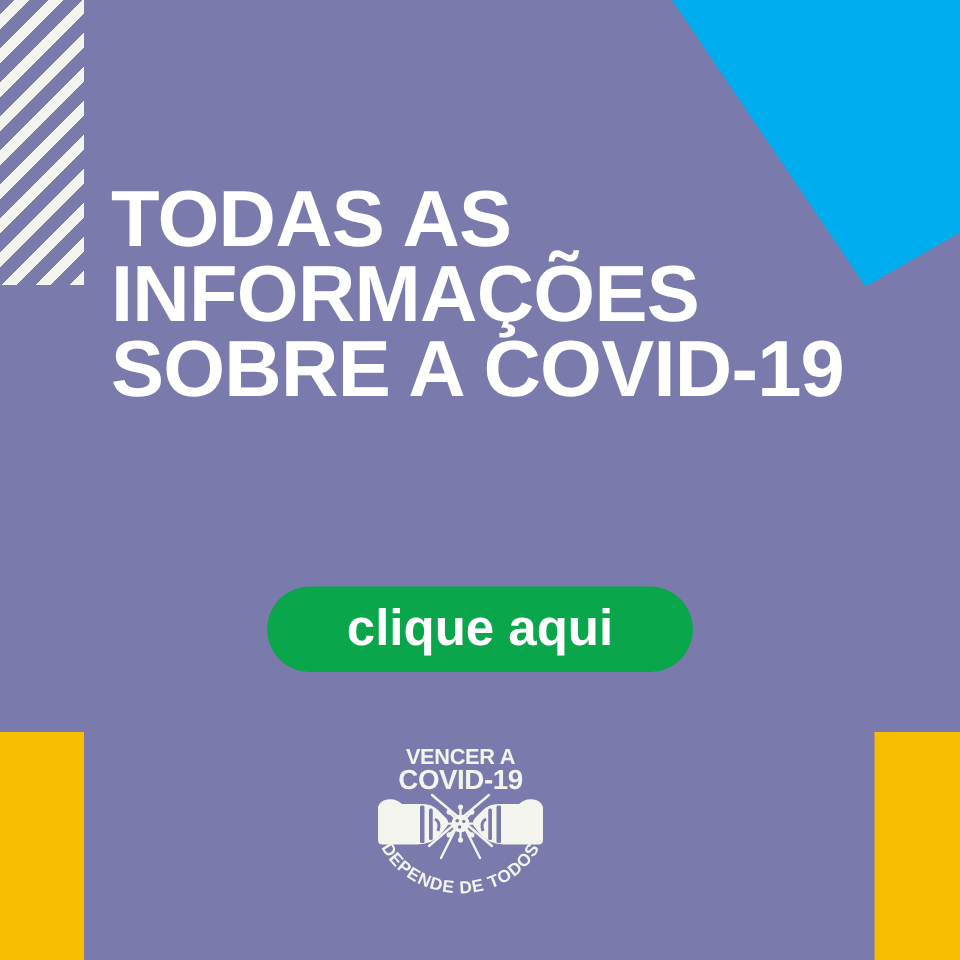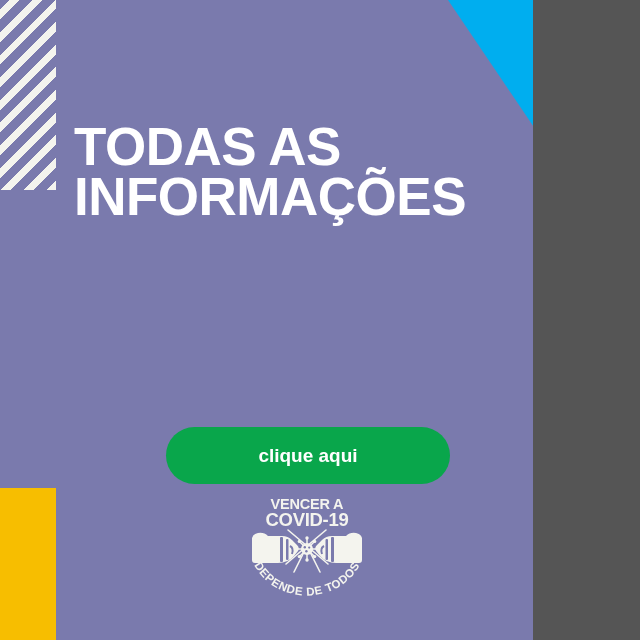--- a/index.html
+++ b/index.html
@@ -2,21 +2,21 @@
 <html><head>
 <meta charset="utf-8">
 <style>
   html, body {
     margin: 0;
     padding: 0;
     background: #555;
   }
   #poster {
     position: relative;
-    width: 533px;
+    width: 640px;
     height: 640px;
     overflow: hidden;
     background: #7a7aad;
     font-family: "Liberation Sans", sans-serif;
     -webkit-font-smoothing: antialiased;
   }
 
   
   .stripes {
     position: absolute;
@@ -68,35 +68,34 @@
     line-height: 50px;
     letter-spacing: -0.5px;
     text-transform: uppercase;
     white-space: nowrap;
   }
   .headline .ln { display: block; }
 
   
   .cta {
     position: absolute;
-    left: 166px;
+    left: 178px;
     top: 391px;
     width: 284px;
     height: 57px;
     background: #09a64b;
     border: none;
     border-radius: 29px;
     color: #ffffff;
     font-family: "Liberation Sans", sans-serif;
     font-weight: 700;
-    font-size: 19px;
+    font-size: 34px;
     letter-spacing: 0px;
     cursor: pointer;
     padding: 0;
-    margin-top: 36px;
   }
 
   
   .logo {
     position: absolute;
     left: 244px;
     top: 494px;
     width: 126px;
     height: 104px;
   }
@@ -111,20 +110,21 @@
 
   <div class="blue-wedge">
     <svg viewBox="0 0 200 200" width="200" height="200" preserveAspectRatio="none">
       <polygon points="8,0 200,0 200,155 137,191" fill="#00aeef"></polygon>
     </svg>
   </div>
 
   <div class="headline">
     <span class="ln">TODAS AS</span>
     <span class="ln">INFORMAÇÕES</span>
+    <span class="ln">SOBRE A COVID-19</span>
   </div>
 
   <button class="cta">clique aqui</button>
 
   <div class="yellow-left"></div>
 
   <div class="yellow-right"></div>
 
   <div class="logo">
     <svg viewBox="0 0 126 104">

